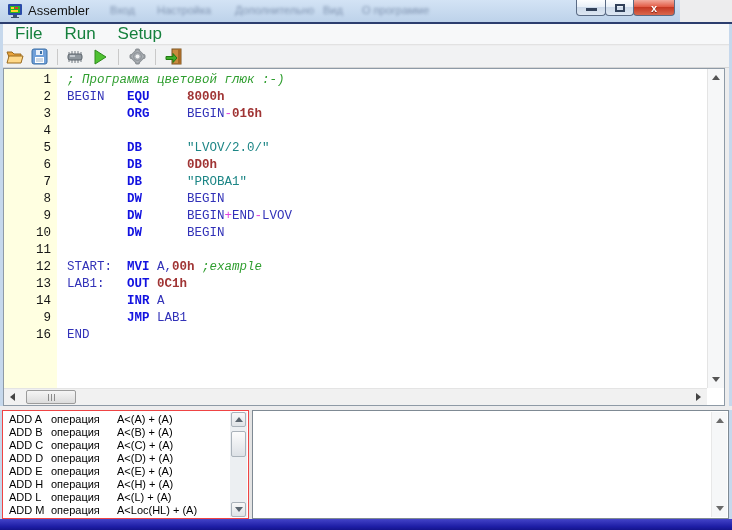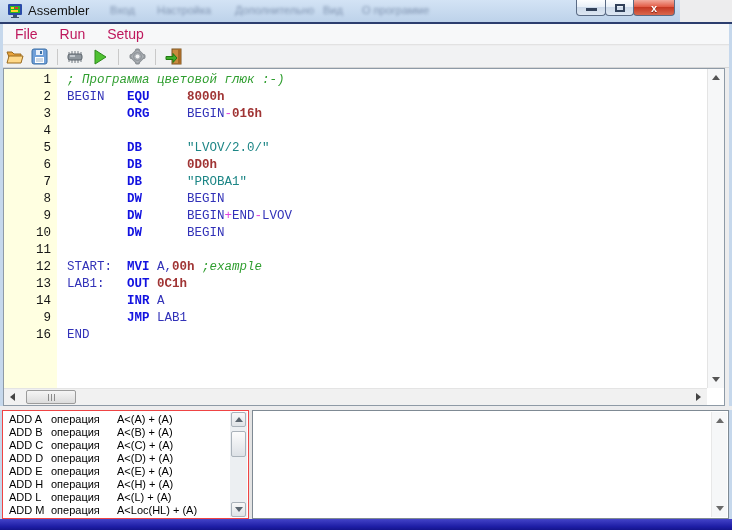--- a/index.html
+++ b/index.html
@@ -35,21 +35,21 @@
 
   
   .frame-left  { position:absolute; left:0; top:24px; width:3px;  height:495px; background:#c6d8ec; }
   .frame-right { position:absolute; right:0; top:24px; width:3px; height:495px; background:#c6d8ec; }
   .frame-bottom{ position:absolute; left:0; top:519px; width:732px; height:11px;
                  background:linear-gradient(#4343c8,#1d1da5 70%,#14148c); }
 
   
   .menubar { position:absolute; left:3px; top:24px; width:726px; height:21px;
              background:#f7f8f9; border-bottom:1px solid #e2e2e2; display:flex; align-items:center; }
-  .menu-item { font-size:14px; color:#be185d; padding:2px 10px; margin-left:2px; cursor:default; }
+  .menu-item { font-size:17px; color:#15803d; padding:2px 10px; margin-left:2px; cursor:default; }
 
   
   .toolbar { position:absolute; left:3px; top:46px; width:726px; height:22px;
              background:#f1f2f3; border-bottom:1px solid #d6d6d6;
              display:flex; align-items:center; }
   .tool-btn { width:24px; height:20px; display:flex; align-items:center; justify-content:center; }
   .tool-sep { width:1px; height:16px; background:#c9c9c9; margin:0 6px; }
 
   
   .editor { position:absolute; left:3px; top:68px; width:722px; height:338px;

